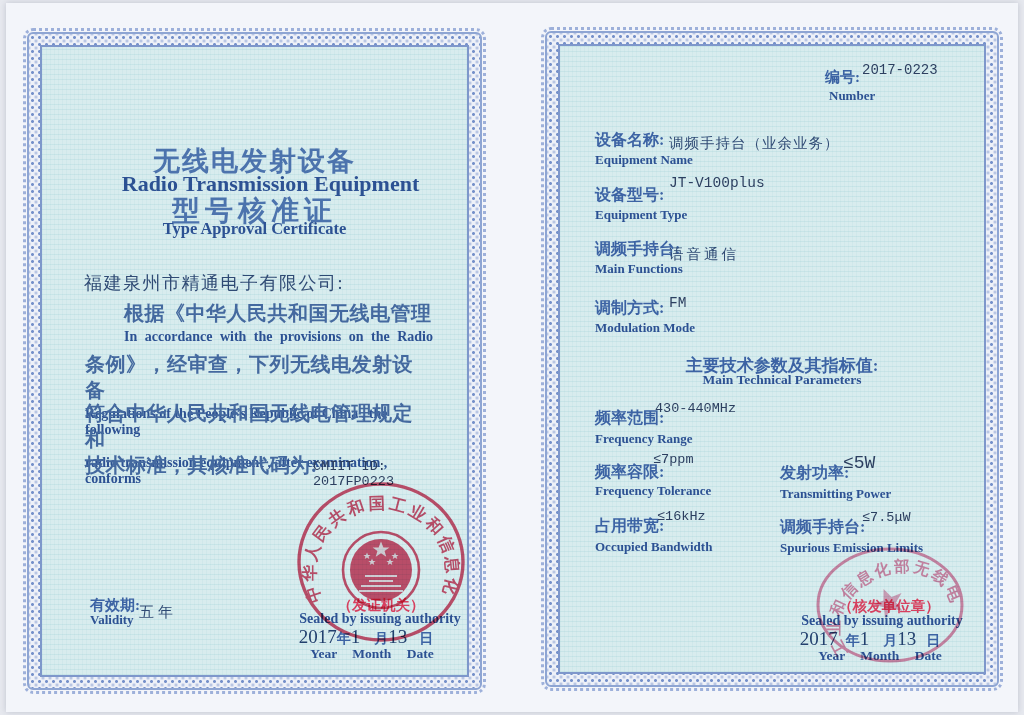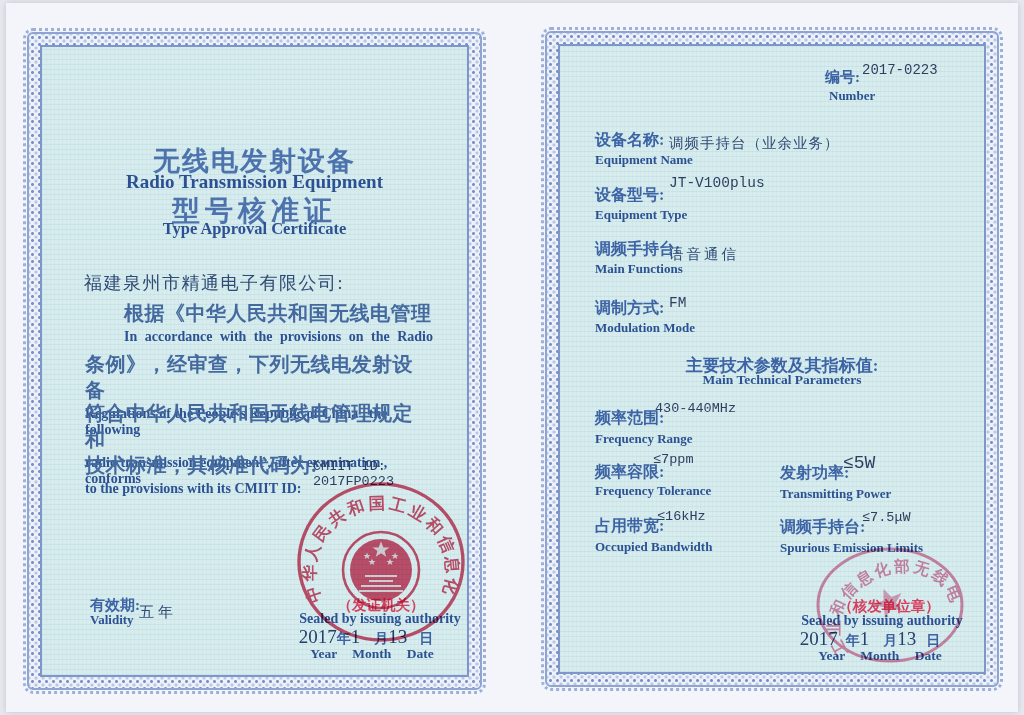--- a/index.html
+++ b/index.html
@@ -43,41 +43,40 @@
 </head>
 <body>
 
 <div class="canvas">
   <div class="sheet"></div>
 
   <section class="frame" style="left:27px;top:32px;width:451px;height:654px;">
     <div class="inner">
 
       <div class="abs ctr hei" style="left:0;top:96px;width:100%;font-size:27px;letter-spacing:2px;">无线电发射设备</div>
-      <div class="abs ctr en" style="left:0;top:124px;width:100%;font-size:19px;font-family:Liberation Serif, serif;">Radio Transmission Equipment</div>
+      <div class="abs ctr en" style="left:16px;top:124px;width:100%;font-size:22px;font-family:Liberation Serif, serif;">Radio Transmission Equipment</div>
       <div class="abs ctr hei" style="left:0;top:145px;width:100%;font-size:28px;letter-spacing:5px;">型号核准证</div>
       <div class="abs ctr en" style="left:0;top:172px;width:100%;font-size:16.5px;">Type Approval Certificate</div>
 
       <div class="abs kai" style="left:42px;top:224px;font-size:18px;letter-spacing:1.5px;">福建泉州市精通电子有限公司:</div>
 
       <div class="bline" style="top:253px;padding-left:39px;">
         <div class="bcn">根据《中华人民共和国无线电管理</div>
         <div class="ben" style="word-spacing:4px;">In accordance with the provisions on the Radio</div>
       </div>
       <div class="bline" style="top:304px;">
         <div class="bcn">条例》，经审查，下列无线电发射设备</div>
         <div class="ben">Regulations of the People’s Republic of China , the following</div>
       </div>
       <div class="bline" style="top:353px;">
         <div class="bcn">符合中华人民共和国无线电管理规定和</div>
         <div class="ben">radio transmission equipment , after examination , conforms</div>
       </div>
       <div class="bline" style="top:405px;width:390px;">
         <div class="bcn">技术标准，其核准代码为:</div>
-        <div class="ben">to the provisions with its CMIIT ID:</div>
         <span class="abs mono" style="left:228px;top:7px;font-size:13.5px;">CMIIT ID: 2017FP0223</span>
       </div>
 
       <div class="abs cnlabel" style="left:48px;top:549px;font-size:15px;">有效期:</div>
       <div class="abs enlabel" style="left:48px;top:565px;">Validity</div>
       <div class="abs kai" style="left:97px;top:556px;font-size:15px;letter-spacing:4px;">五年</div>
 
       <div class="abs ctr red" style="left:179px;top:549px;width:320px;font-size:14.5px;">（发证机关）</div>
       <div class="abs ctr enlabel" style="left:178px;top:564px;width:320px;font-size:14px;">Sealed by issuing authority</div>
 

